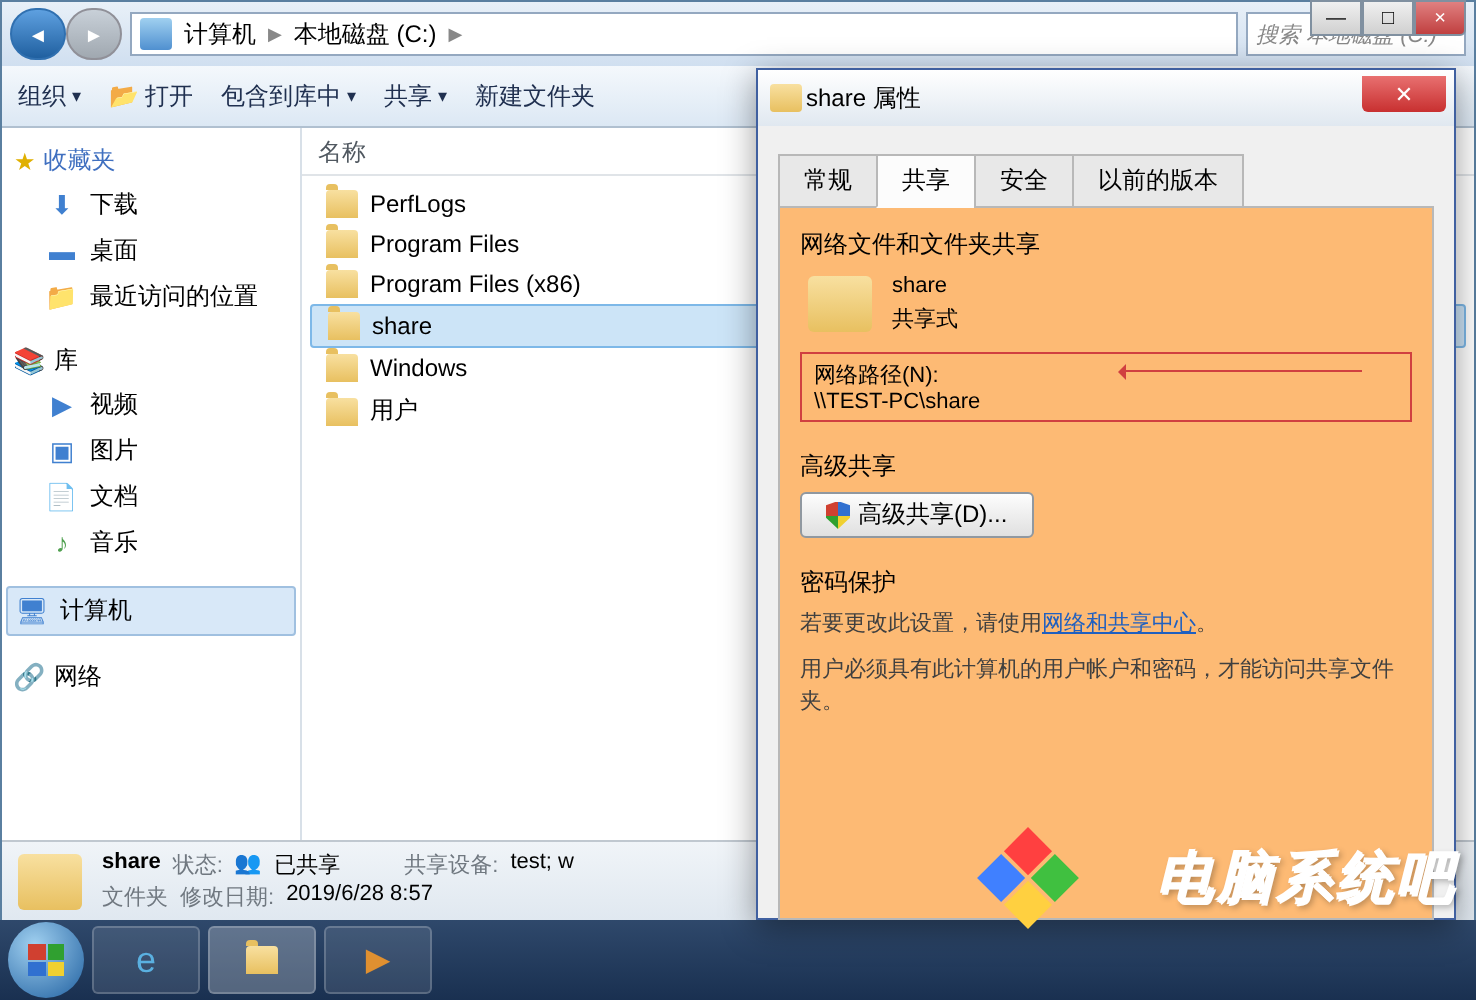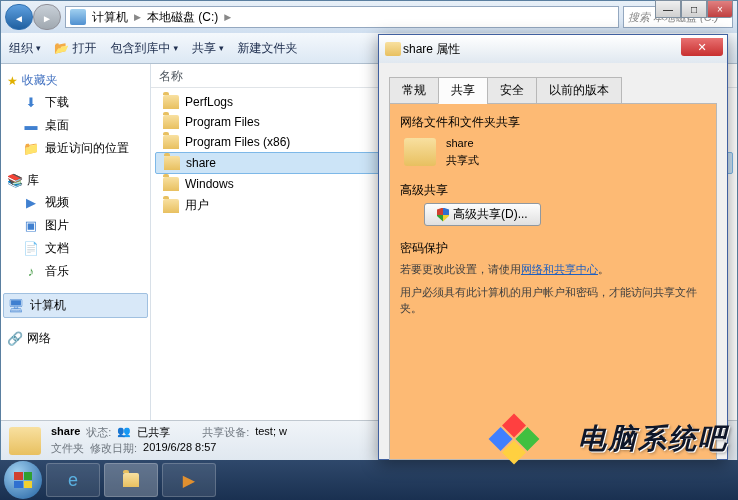--- a/index.html
+++ b/index.html
@@ -80,21 +80,21 @@
 .sec-title { font-size: 12px; margin-bottom: 4px; }
 .share-thumb { display: flex; align-items: center; gap: 10px; margin: 4px 0 8px 4px; }
 .share-thumb-icon { width: 32px; height: 28px; background: linear-gradient(#f8e0a0, #e8c060); border-radius: 3px; position: relative; }
 .share-info { font-size: 11px; line-height: 1.5; }
 
 .net-path-box { border: 1px solid #d04040; padding: 3px 6px; margin: 2px 0 6px; font-size: 11px; position: relative; }
 .red-arrow { position: absolute; left: 160px; top: 8px; width: 120px; height: 1px; background: #d04040; }
 .red-arrow::before { content: ""; position: absolute; left: -6px; top: -3px; border: 4px solid transparent; border-right-color: #d04040; }
 
 .w7-btn { display: inline-block; padding: 2px 12px; background: linear-gradient(#fdfdfd, #e0e0e0); border: 1px solid #9098a0; border-radius: 3px; font-size: 12px; cursor: pointer; }
-.w7-btn.shield { display: inline-flex; align-items: center; gap: 4px; margin-left: 24px; }
+.w7-btn.shield { display: inline-flex; align-items: center; gap: 4px; }
 .shield-icon { width: 12px; height: 14px; background: conic-gradient(#3070d0 0 90deg, #f0d030 90deg 180deg, #30a030 180deg 270deg, #d04030 270deg 360deg); clip-path: polygon(50% 0, 100% 15%, 100% 60%, 50% 100%, 0 60%, 0 15%); }
 .sec-desc { font-size: 11px; color: #404040; margin: 2px 0 6px; line-height: 1.5; }
 .link { color: #2060c0; text-decoration: underline; cursor: pointer; }
 
 
 .taskbar { position: absolute; left: 0; bottom: 0; width: 100%; height: 40px; background: linear-gradient(rgba(40,60,90,0.8), rgba(20,40,70,0.9)); display: flex; align-items: center; padding: 0 4px; gap: 4px; }
 .start-orb { width: 38px; height: 38px; border-radius: 50%; background: radial-gradient(circle at 35% 30%, #a0d0f0, #2060a0); display: flex; align-items: center; justify-content: center; cursor: pointer; }
 .win-flag { width: 18px; height: 16px; display: grid; grid-template: 1fr 1fr / 1fr 1fr; gap: 1px; }
 .win-flag > div:nth-child(1) { background: #d04030; }
 .win-flag > div:nth-child(2) { background: #30a030; }
@@ -103,21 +103,21 @@
 .task-item { width: 54px; height: 34px; background: rgba(255,255,255,0.1); border: 1px solid rgba(255,255,255,0.2); border-radius: 3px; display: flex; align-items: center; justify-content: center; cursor: pointer; }
 .task-item.active { background: rgba(255,255,255,0.25); }
 
 
 .watermark { position: absolute; right: 10px; bottom: 42px; display: flex; align-items: center; gap: 6px; z-index: 20; }
 .wm-logo { width: 36px; height: 36px; display: grid; grid-template: 1fr 1fr / 1fr 1fr; gap: 2px; transform: rotate(45deg); }
 .wm-logo > div:nth-child(1) { background: #ff4040; }
 .wm-logo > div:nth-child(2) { background: #40c040; }
 .wm-logo > div:nth-child(3) { background: #4080ff; }
 .wm-logo > div:nth-child(4) { background: #ffd040; }
-.wm-text { font-size: 28px; font-weight: bold; font-style: italic; color: #0f172a; text-shadow: 1px 1px 0 #fff, 2px 2px 3px rgba(0,0,0,0.3); letter-spacing: 2px; margin-left: 40px; }
+.wm-text { font-size: 28px; font-weight: bold; font-style: italic; color: #ffffff; text-shadow: 1px 1px 0 #fff, 2px 2px 3px rgba(0,0,0,0.3); letter-spacing: 2px; margin-left: 40px; }
 </style>
 </head>
 <body>
 
 <div class="explorer">
   <div class="titlebar">
     <div class="nav-btns">
       <div class="nav-btn">
           <span class="arrow-l"></span>
         </div>
@@ -279,20 +279,25 @@
 
       <div class="section">
         <div class="sec-title">网络文件和文件夹共享</div>
         <div class="share-thumb">
           <div class="share-thumb-icon"></div>
           <div class="share-info">
             <div>share</div>
             <div>共享式</div>
           </div>
         </div>
+        <div class="net-path-box">
+          <div>网络路径(N):</div>
+          <div>\\TEST-PC\share</div>
+          <div class="red-arrow"></div>
+        </div>
       </div>
 
       <div class="section">
         <div class="sec-title">高级共享</div>
         <span class="w7-btn shield">
           <span class="shield-icon"></span>
           <span>高级共享(D)...</span>
         </span>
       </div>
 

